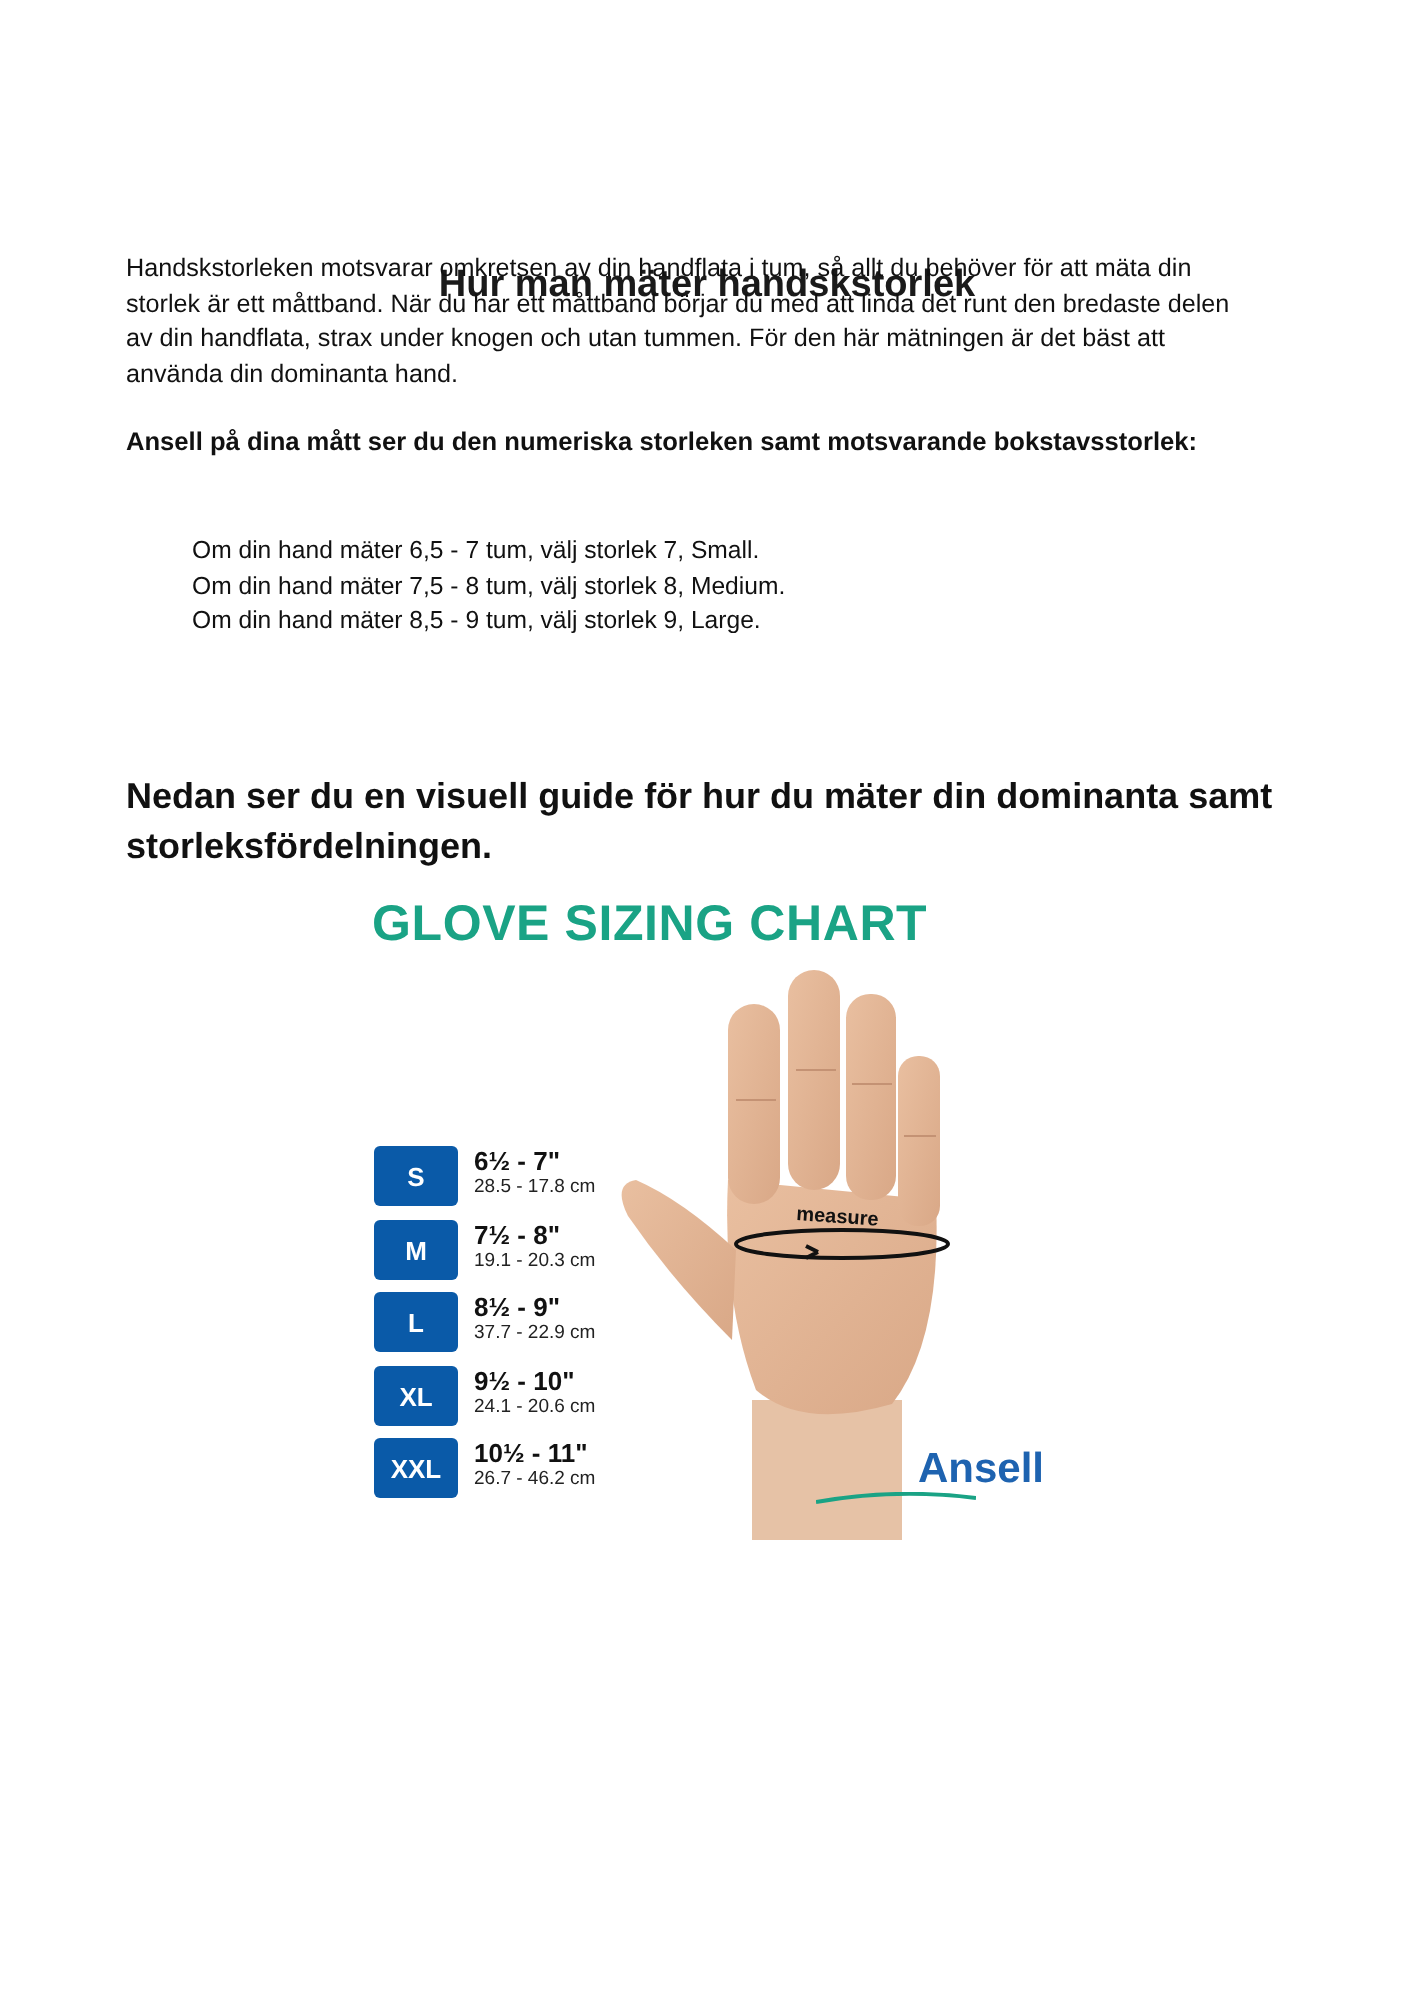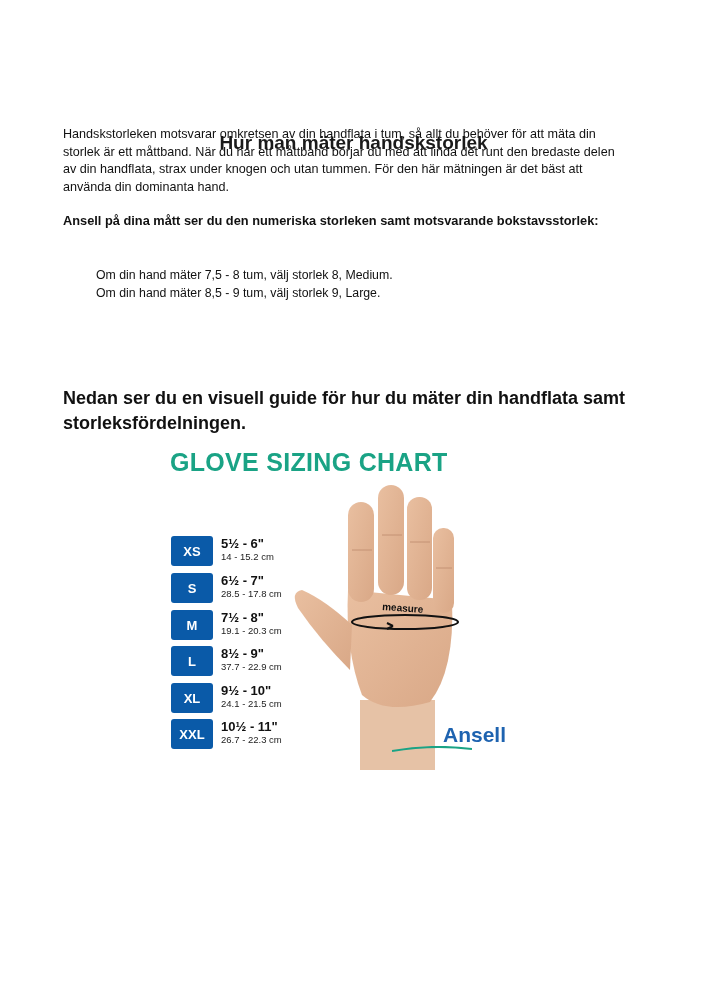--- a/index.html
+++ b/index.html
@@ -8,21 +8,21 @@
     .title { position: absolute; left: 0; width: 707px; top: 84px; text-align: center;
              font-size: 19px; font-weight: bold; color: #1a1a1a; margin-top: 48px; }
     .para { position: absolute; left: 63px; top: 126px; width: 560px;
             font-size: 12.6px; line-height: 17.5px; color: #111; }
     .sub { position: absolute; left: 63px; top: 212px; width: 560px;
            font-size: 12.8px; line-height: 18px; font-weight: bold; color: #111; }
     .list { position: absolute; left: 96px; top: 267px; margin: 0; padding: 0; list-style: none;
             font-size: 12.3px; line-height: 17.5px; color: #111; }
     .heading2 { position: absolute; left: 63px; top: 386px; width: 580px;
                 font-size: 18px; line-height: 25px; font-weight: bold; color: #111; }
-    .chart { position: absolute; left: 160px; top: 440px; width: 320px; height: 330px; background: #fff; }
+    .chart { position: absolute; left: 176px; top: 440px; width: 320px; height: 330px; background: #fff; }
     .chart-title { position: absolute; left: 10px; top: 8px; font-size: 25px; font-weight: bold;
                    color: #1aa385; letter-spacing: 0.3px; white-space: nowrap; }
     .size-row { position: absolute; left: 11px; width: 140px; height: 30px; }
     .badge { position: absolute; left: 0; top: 0; width: 42px; height: 30px; background: #0a5aa8;
              border-radius: 3px; color: #fff; font-weight: bold; font-size: 13px;
              display: flex; align-items: center; justify-content: center; }
     .inch { position: absolute; left: 50px; top: 0; font-size: 13px; font-weight: bold; color: #111; white-space: nowrap; }
     .cm { position: absolute; left: 50px; top: 15px; font-size: 9.5px; color: #222; white-space: nowrap; }
     .hand-wrap { position: absolute; left: 130px; top: 40px; width: 190px; height: 290px; }
     .ansell { position: absolute; left: 235px; top: 283px; font-size: 21px; font-weight: bold; color: #1e63b0; margin-left: 48px; }
@@ -31,58 +31,54 @@
 </head>
 <body>
 
 <div class="title">Hur man mäter handskstorlek</div>
 
 <div class="para">Handskstorleken motsvarar omkretsen av din handflata i tum, så allt du behöver för att mäta din storlek är ett måttband. När du har ett måttband börjar du med att linda det runt den bredaste delen av din handflata, strax under knogen och utan tummen. För den här mätningen är det bäst att använda din dominanta hand.</div>
 
 <div class="sub">Ansell på dina mått ser du den numeriska storleken samt motsvarande bokstavsstorlek:</div>
 
 <ul class="list">
+  <li>Om din hand mäter 6,5 - 7 tum, välj storlek 7, Small.</li>
   <li>Om din hand mäter 7,5 - 8 tum, välj storlek 8, Medium.</li>
   <li>Om din hand mäter 8,5 - 9 tum, välj storlek 9, Large.</li>
 </ul>
 
-<div class="heading2">Nedan ser du en visuell guide för hur du mäter din handflata samt storleksfördelningen.</div>
+<div class="heading2">Nedan ser du en visuell guide för hur du mäter din dominanta samt storleksfördelningen.</div>
 
 <div class="chart">
   <div class="chart-title">GLOVE SIZING CHART</div>
 
-  <div class="size-row" style="top:96px">
-    <div class="badge">XS</div>
-    <div class="inch">5½ - 6"</div>
-    <div class="cm">14 - 15.2 cm</div>
-  </div>
   <div class="size-row" style="top:133px">
     <div class="badge">S</div>
     <div class="inch">6½ - 7"</div>
     <div class="cm">28.5 - 17.8 cm</div>
   </div>
   <div class="size-row" style="top:170px">
     <div class="badge">M</div>
     <div class="inch">7½ - 8"</div>
     <div class="cm">19.1 - 20.3 cm</div>
   </div>
   <div class="size-row" style="top:206px">
     <div class="badge">L</div>
     <div class="inch">8½ - 9"</div>
     <div class="cm">37.7 - 22.9 cm</div>
   </div>
   <div class="size-row" style="top:243px">
     <div class="badge">XL</div>
     <div class="inch">9½ - 10"</div>
-    <div class="cm">24.1 - 21.5 cm</div>
+    <div class="cm">24.1 - 20.6 cm</div>
   </div>
   <div class="size-row" style="top:279px">
     <div class="badge">XXL</div>
     <div class="inch">10½ - 11"</div>
-    <div class="cm">26.7 - 22.3 cm</div>
+    <div class="cm">26.7 - 46.2 cm</div>
   </div>
 
   <div class="hand-wrap">
     <svg width="190" height="290" viewBox="0 0 190 290">
       <defs>
         <linearGradient id="skin" x1="0" y1="0" x2="1" y2="1">
           <stop offset="0" stop-color="#e9bfa0"></stop>
           <stop offset="1" stop-color="#d9a887"></stop>
         </linearGradient>
       </defs>

